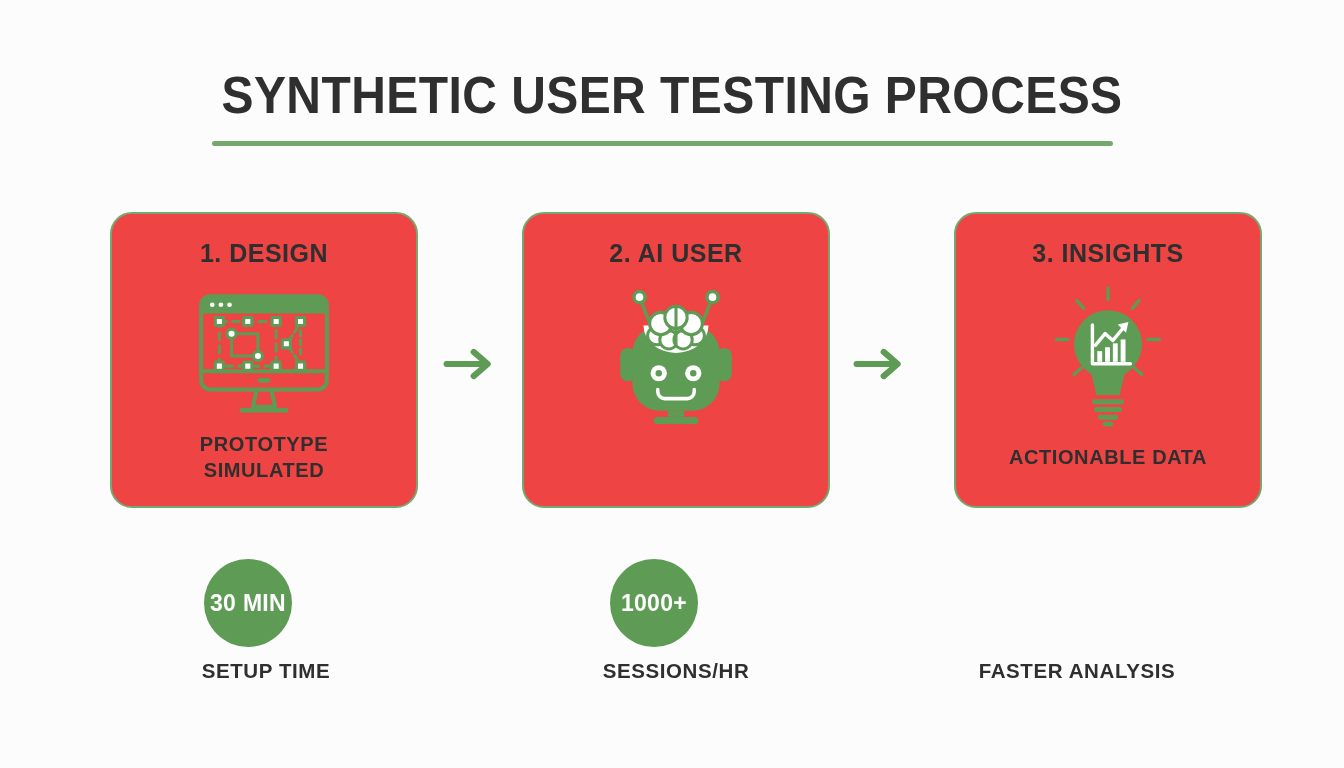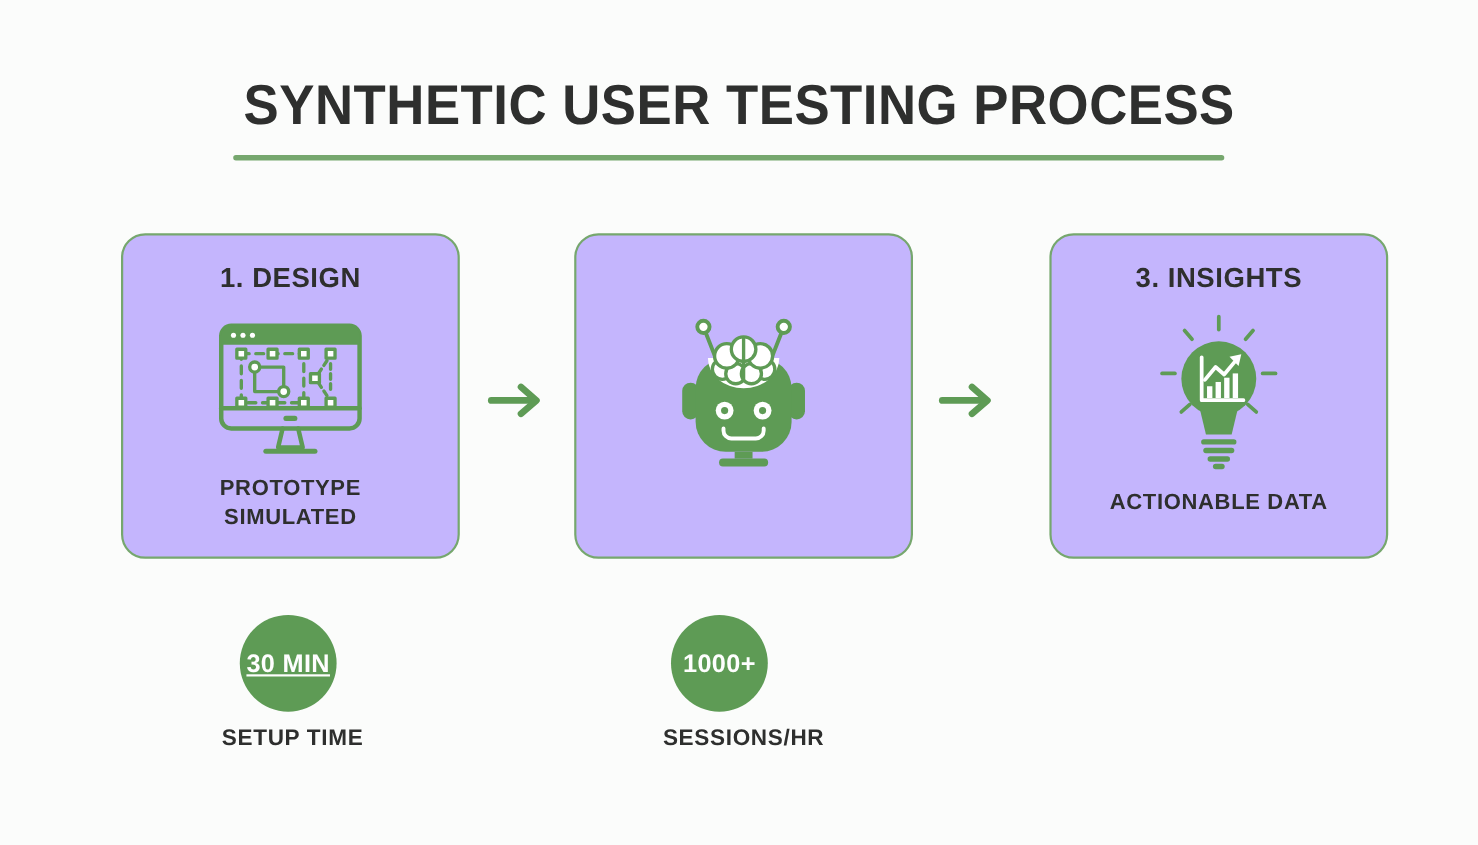--- a/index.html
+++ b/index.html
@@ -23,21 +23,21 @@
   .title-rule {
     position: absolute; top: 141px; left: 212px; width: 901px; height: 5px;
     background: var(--green-light, #76a76e); border-radius: 3px;
   }
 
   
   .card {
     position: absolute; top: 212px; width: 308px; height: 296px;
     border: 2.5px solid var(--green-light, #76a76e);
     border-radius: 22px;
-    background: #c4b5fd;
+    background: #ef4444;
   }
   .card-1 { left: 110px; }
   .card-2 { left: 522px; }
   .card-3 { left: 926px; margin-left: 28px; }
 
   .card-title {
     position: absolute; top: 25px; left: 0; width: 100%;
     text-align: center; font-size: 25px; font-weight: 700;
     letter-spacing: 0.5px; color: var(--ink, #2e2f2e);
   }
@@ -61,21 +61,21 @@
   .flow-arrow-1 { left: 441px; }
   .flow-arrow-2 { left: 851px; }
 
   
   .stat-circle {
     position: absolute; top: 559px; width: 88px; height: 88px;
     border-radius: 50%; background: var(--green, #5e9b55);
     display: flex; align-items: center; justify-content: center;
     color: #fefefe; font-size: 23px; font-weight: 700; letter-spacing: 0.3px;
   }
-  .stat-circle-1 { left: 218px; text-decoration: underline; }
+  .stat-circle-1 { left: 204px; }
   .stat-circle-2 { left: 610px; text-align: center; }
   .stat-circle-3 { left: 1033px; }
 
   .stat-label {
     position: absolute; top: 659px; width: 320px;
     text-align: center; font-size: 20.5px; font-weight: 700;
     letter-spacing: 0.6px; color: var(--ink, #2e2f2e);
   }
   .stat-label-1 { left: 106px; }
   .stat-label-2 { left: 516px; }
@@ -134,20 +134,21 @@
   </section>
 
   <div class="flow-arrow flow-arrow-1">
     <svg width="56" height="40" viewBox="0 0 60 40" fill="none" stroke="currentColor" stroke-width="6.5" stroke-linecap="round" stroke-linejoin="round">
       <line x1="6" y1="20" x2="48" y2="20"></line>
       <polyline points="35,7 50,20 35,33"></polyline>
     </svg>
   </div>
 
   <section class="card card-2">
+    <div class="card-title">2. AI USER</div>
     <div class="card-icon">
       <svg width="132" height="138" viewBox="0 0 130 136">
         <g stroke="currentColor" stroke-width="3.5" fill="none" stroke-linecap="round">
           <line x1="40" y1="38" x2="31" y2="15"></line>
           <line x1="90" y1="38" x2="99" y2="15"></line>
           <circle cx="29" cy="10" r="5.5" fill="#ffffff"></circle>
           <circle cx="101" cy="10" r="5.5" fill="#ffffff"></circle>
         </g>
         <rect x="10" y="60" width="15" height="33" rx="7.5" fill="currentColor"></rect>
         <rect x="105" y="60" width="15" height="33" rx="7.5" fill="currentColor"></rect>
@@ -227,14 +228,15 @@
 
   <div class="stat-circle stat-circle-1">
     <span>30 MIN</span>
   </div>
   <div class="stat-circle stat-circle-2">
     <span>1000+</span>
   </div>
 
   <div class="stat-label stat-label-2">SESSIONS/HR</div>
   <div class="stat-label stat-label-1">SETUP TIME</div>
+  <div class="stat-label stat-label-3">FASTER ANALYSIS</div>
 
 </div>
 
 </body></html>

